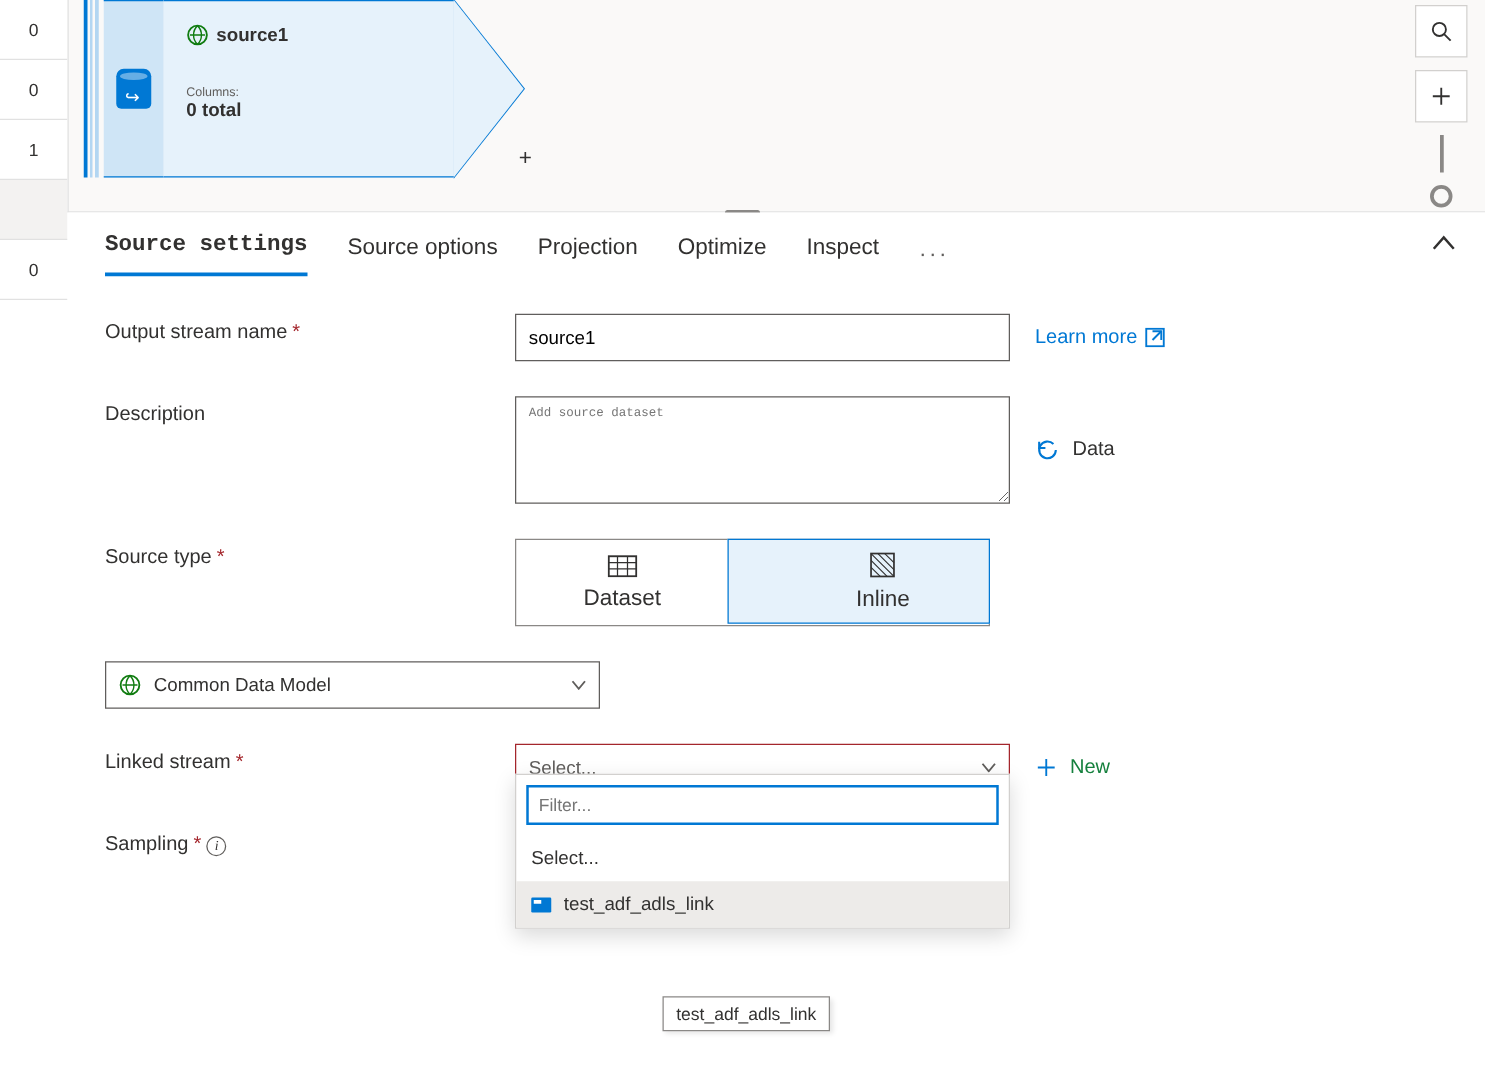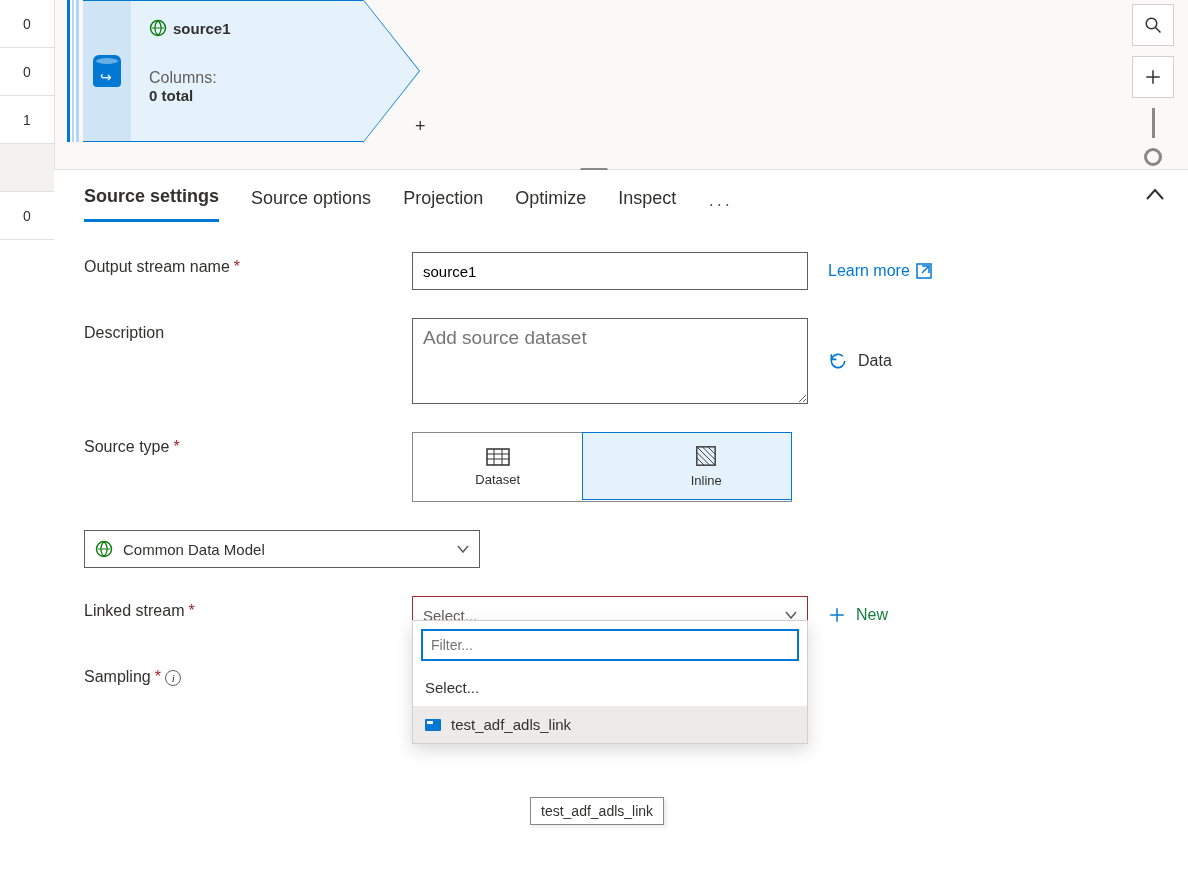--- a/index.html
+++ b/index.html
@@ -101,21 +101,21 @@
   }
   .node-arrow-border {
     position: absolute;
     left: 296px; top: -1px;
     width: 0; height: 0;
     border-top: 72px solid transparent;
     border-bottom: 72px solid transparent;
     border-left: 57px solid #0078d4;
   }
   .node-title { display: flex; align-items: center; gap: 6px; font-weight: 600; font-size: 15px; }
-  .node-cols-label { margin-top: 32px; color: #605e5c; font-size: 16px; }
+  .node-cols-label { margin-top: 32px; color: #605e5c; font-size: 10px; }
   .node-cols-total { font-weight: 600; font-size: 15px; }
   .plus-after-node {
     position: absolute;
     left: 360px; top: 116px;
     font-size: 18px;
     color: #323130;
   }
 
   
   .right-toolbar {
@@ -152,20 +152,21 @@
   }
   .tab {
     padding-bottom: 12px;
     font-size: 18px;
     color: #323130;
     cursor: pointer;
   }
   .tab.active {
     font-weight: 600;
     border-bottom: 3px solid #0078d4;
+    font-family: Liberation Mono, monospace;
   }
   .tab-more { font-size: 18px; color: #605e5c; letter-spacing: 2px; }
   .collapse-caret {
     position: absolute;
     right: 24px;
     top: 18px;
   }
 
   .form {
     padding: 30px 30px 0 30px;
@@ -188,38 +189,38 @@
     border: 1px solid #605e5c;
     padding: 0 10px;
     font-size: 15px;
     font-family: inherit;
   }
   .textarea {
     width: 396px;
     height: 86px;
     border: 1px solid #605e5c;
     padding: 8px 10px;
-    font-size: 19px;
-    font-family: Liberation Sans, sans-serif;
+    font-size: 10px;
+    font-family: Liberation Mono, monospace;
     resize: both;
   }
   .toggle-group {
     display: flex;
     border: 1px solid #8a8886;
     width: 380px;
   }
   .toggle-opt {
     flex: 1;
     height: 68px;
     display: flex;
     flex-direction: column;
     align-items: center;
     justify-content: center;
     gap: 6px;
-    font-size: 13px;
+    font-size: 18px;
     cursor: pointer;
   }
   .toggle-opt + .toggle-opt { border-left: 1px solid #8a8886; }
   .toggle-opt.active {
     background: #e6f2fb;
     border: 1px solid #0078d4;
     margin: -1px;
     padding-left: 39px;
   }
   .select-box {

